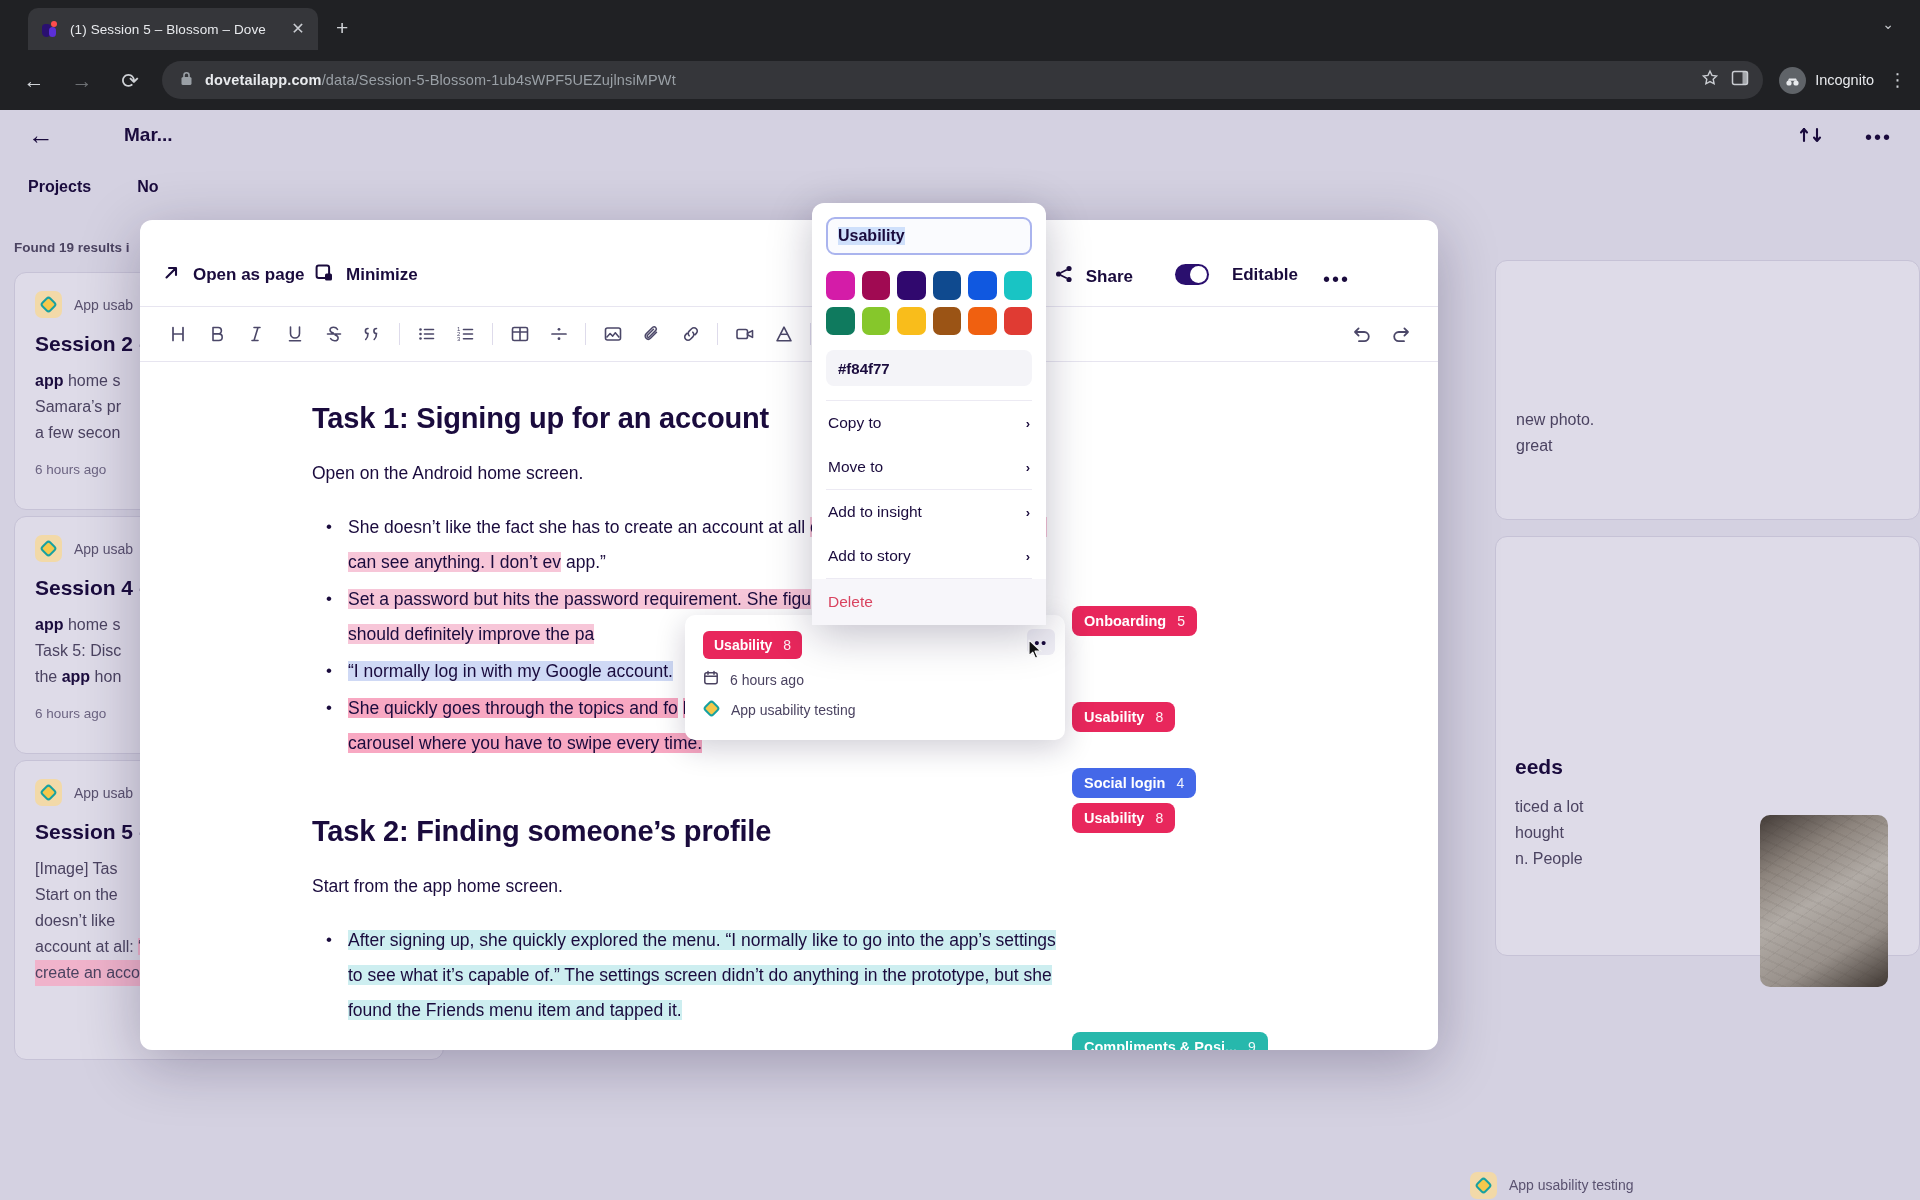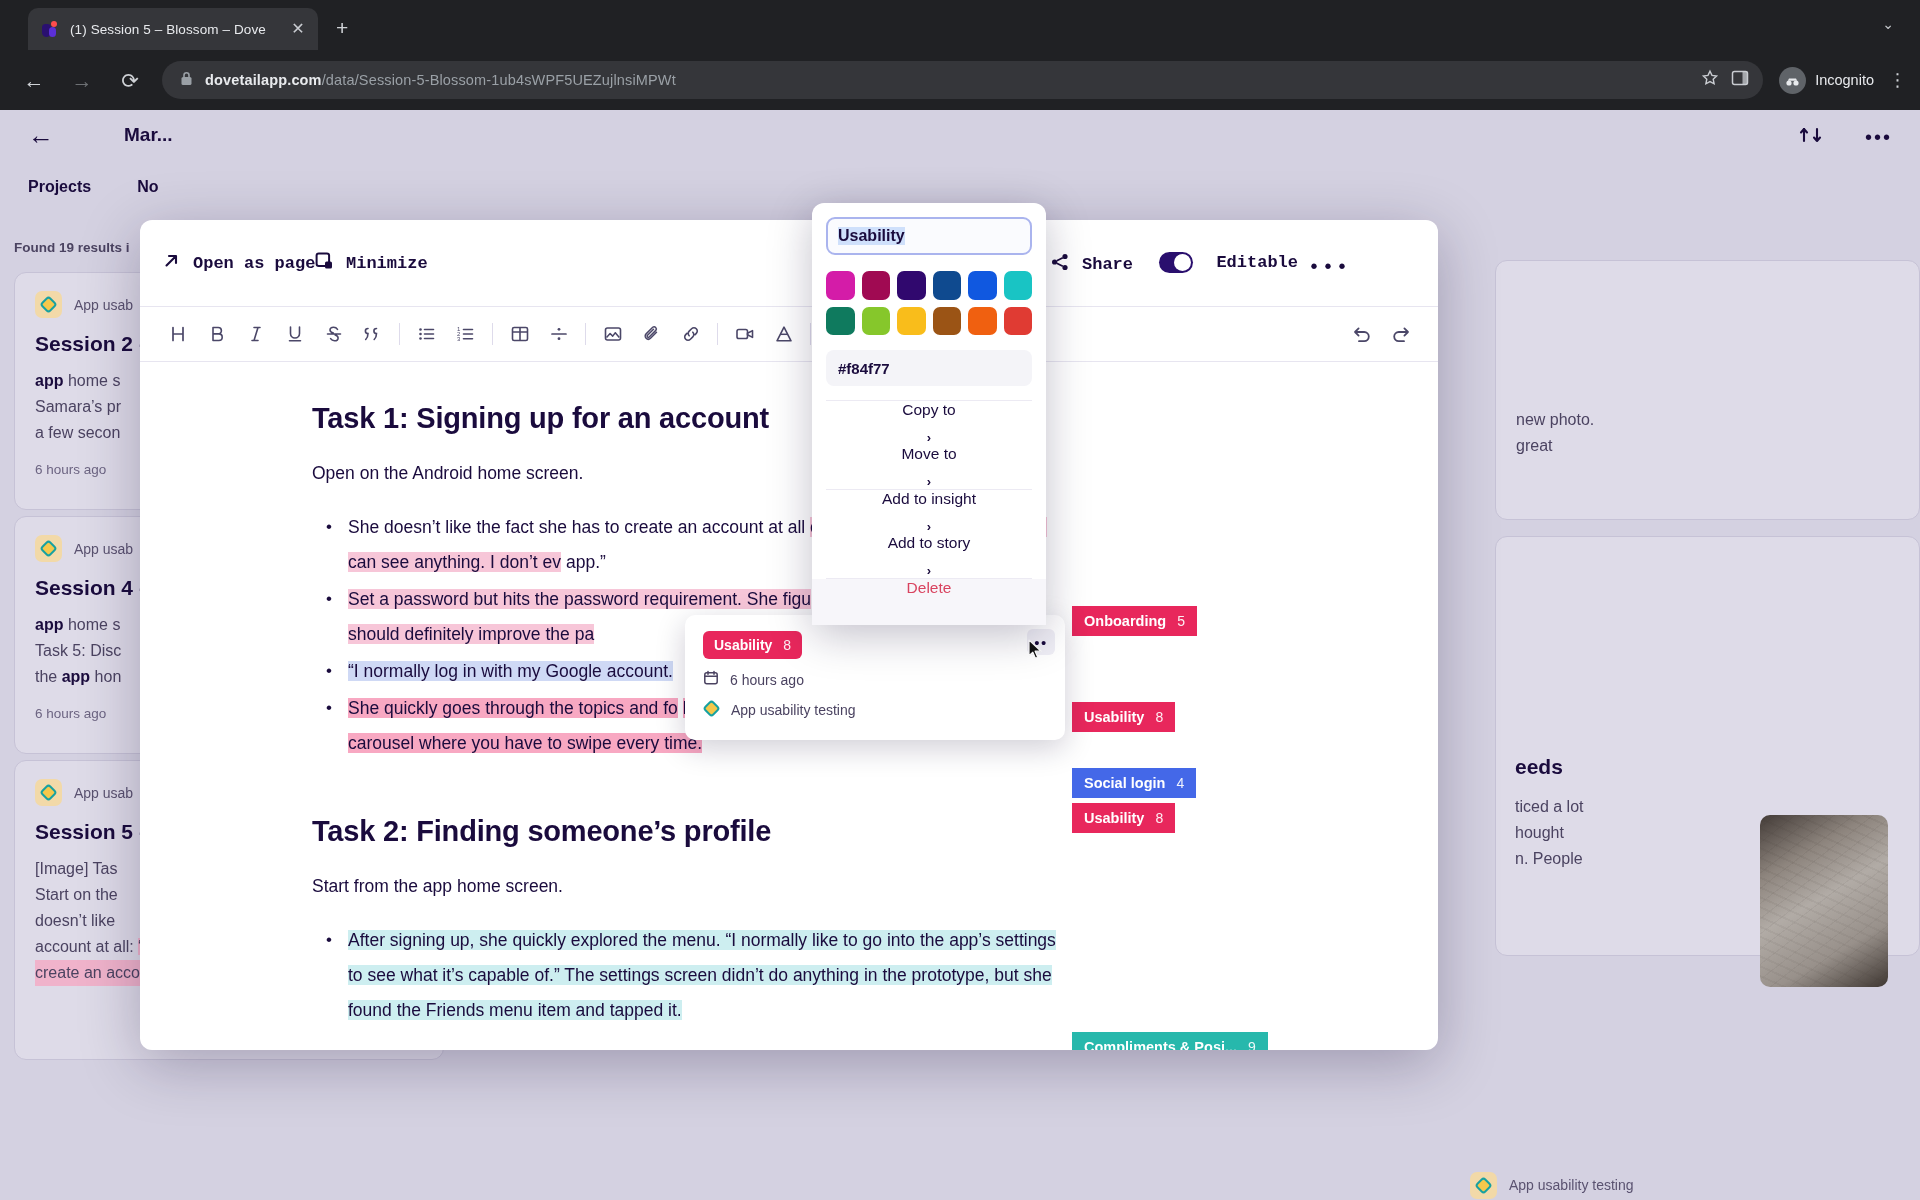--- a/index.html
+++ b/index.html
@@ -93,21 +93,21 @@
   
   .bottom-text { position: absolute; font-size: 16px; line-height: 1.62; color: #4b4361; }
   .hl-pink { background: #f0b3cb; }
 
   
   #doc-modal {
     position: absolute; left: 140px; top: 110px; width: 1298px; height: 830px;
     background: #ffffff; border-radius: 12px; box-shadow: 0 14px 60px rgba(20,10,50,.28);
     overflow: hidden;
   }
-  #doc-topbar { position: absolute; top: 0; left: 0; right: 0; height: 86px; font-family: Liberation Mono, monospace; }
+  #doc-topbar { position: absolute; top: 12px; left: 0; right: 0; height: 86px; }
   .doc-action {
     position: absolute; display: flex; align-items: center; gap: 12px;
     font-size: 17px; font-weight: 700; color: #1a0b3d; white-space: nowrap;
   }
   #open-as-page { left: 22px; top: 31px; }
   #minimize { left: 175px; top: 31px; }
   #saved-label { position: absolute; right: 440px; top: 34px; font-size: 16px; color: #5a5270; }
   #share-btn { position: absolute; right: 305px; top: 32px; display: flex; align-items: center; gap: 12px; font-size: 17px; font-weight: 700; color: #1a0b3d; }
   #editable-toggle { position: absolute; right: 140px; top: 32px; display: flex; align-items: center; gap: 23px; font-size: 17px; font-weight: 700; color: #1a0b3d; }
   .toggle-pill { width: 34px; height: 21px; border-radius: 11px; background: #2a0f6e; position: relative; flex: 0 0 auto; }
@@ -131,21 +131,21 @@
   #doc-content li { position: relative; font-size: 17.5px; line-height: 2.0; color: #1a0b3d; padding-left: 36px; margin-bottom: 2px; }
   #doc-content li::before { content: "•"; position: absolute; left: 14px; top: 0; font-size: 17px; }
   .mark-pink   { background: #f7c6d8; box-decoration-break: clone; -webkit-box-decoration-break: clone; }
   .mark-pink2  { background: #f8a8c2; box-decoration-break: clone; -webkit-box-decoration-break: clone; }
   .mark-blue   { background: #cfd9f5; box-decoration-break: clone; -webkit-box-decoration-break: clone; }
   .mark-cyan   { background: #cdeef0; box-decoration-break: clone; -webkit-box-decoration-break: clone; }
 
   
   .tag-chip {
     position: absolute; display: inline-flex; align-items: center; gap: 11px;
-    height: 30px; padding: 0 12px; border-radius: 0; color: #fff;
+    height: 30px; padding: 0 12px; border-radius: 8px; color: #fff;
     font-size: 14.5px; font-weight: 700; white-space: nowrap;
   }
   .tag-chip .cnt { font-weight: 400; opacity: .92; font-size: 14px; }
 
   
   #hover-card {
     position: absolute; left: 685px; top: 505px; width: 380px; height: 125px;
     background: #fff; border-radius: 10px; box-shadow: 0 8px 30px rgba(20,10,50,.20);
     padding: 16px 18px;
   }
@@ -171,21 +171,21 @@
   #swatch-grid { display: grid; grid-template-columns: repeat(6, 1fr); gap: 7px; margin-top: 16px; }
   .swatch { width: 100%; aspect-ratio: 1/1; border-radius: 7px; }
   #hex-field {
     margin-top: 15px; height: 36px; background: #f4f4f8; border-radius: 8px;
     display: flex; align-items: center; padding: 0 12px; font-size: 15px; font-weight: 700; color: #1a0b3d;
   }
   #popover-menu { margin-top: 14px; }
   .pop-sep { height: 1px; background: #eceaf3; }
   .pop-item {
     height: 44px; display: flex; align-items: center; justify-content: space-between;
-    font-size: 15.5px; color: #1a0b3d; padding: 0 2px; flex-direction: column;
+    font-size: 15.5px; color: #1a0b3d; padding: 0 2px;
   }
   .pop-item .chev { color: #1a0b3d; font-size: 13px; font-weight: 700; }
   .pop-item.danger { color: #d9435f; background: #f7f6fa; margin: 0 -14px; padding: 0 16px; height: 46px; }
 </style>
 </head>
 <body>
 
 <div id="browser-chrome">
   <div id="tabstrip">
     <div id="tab-active">

